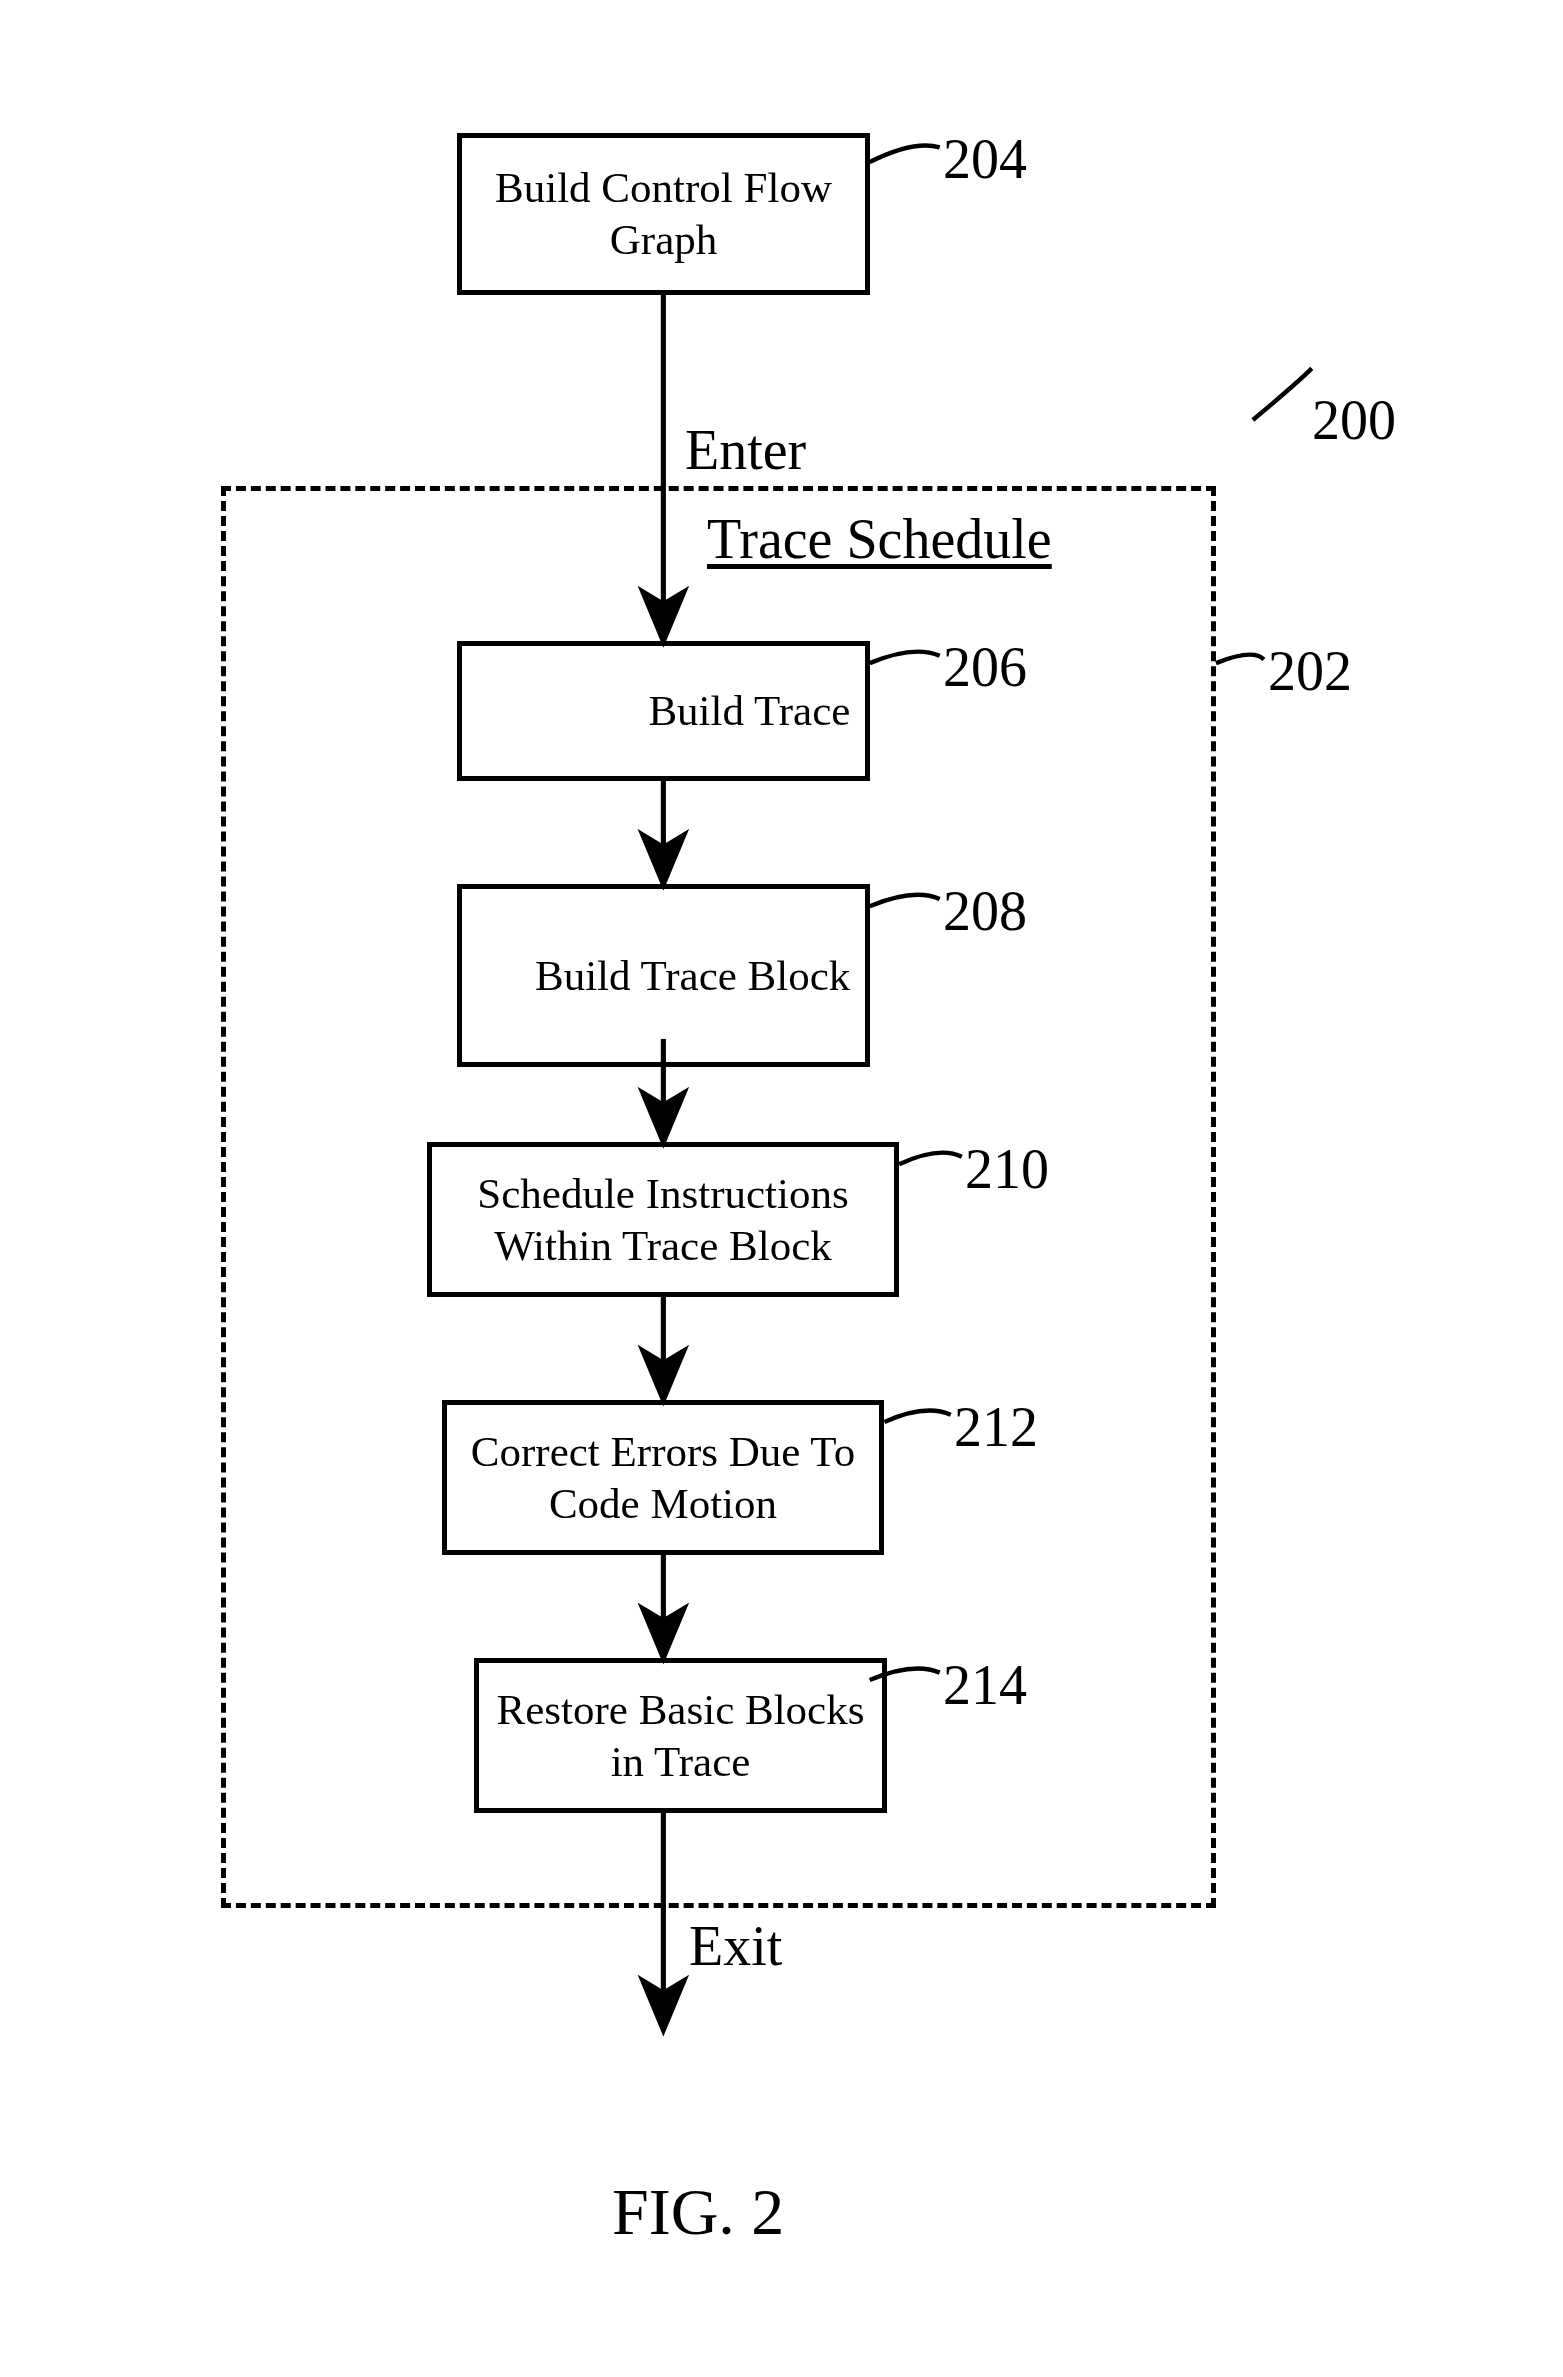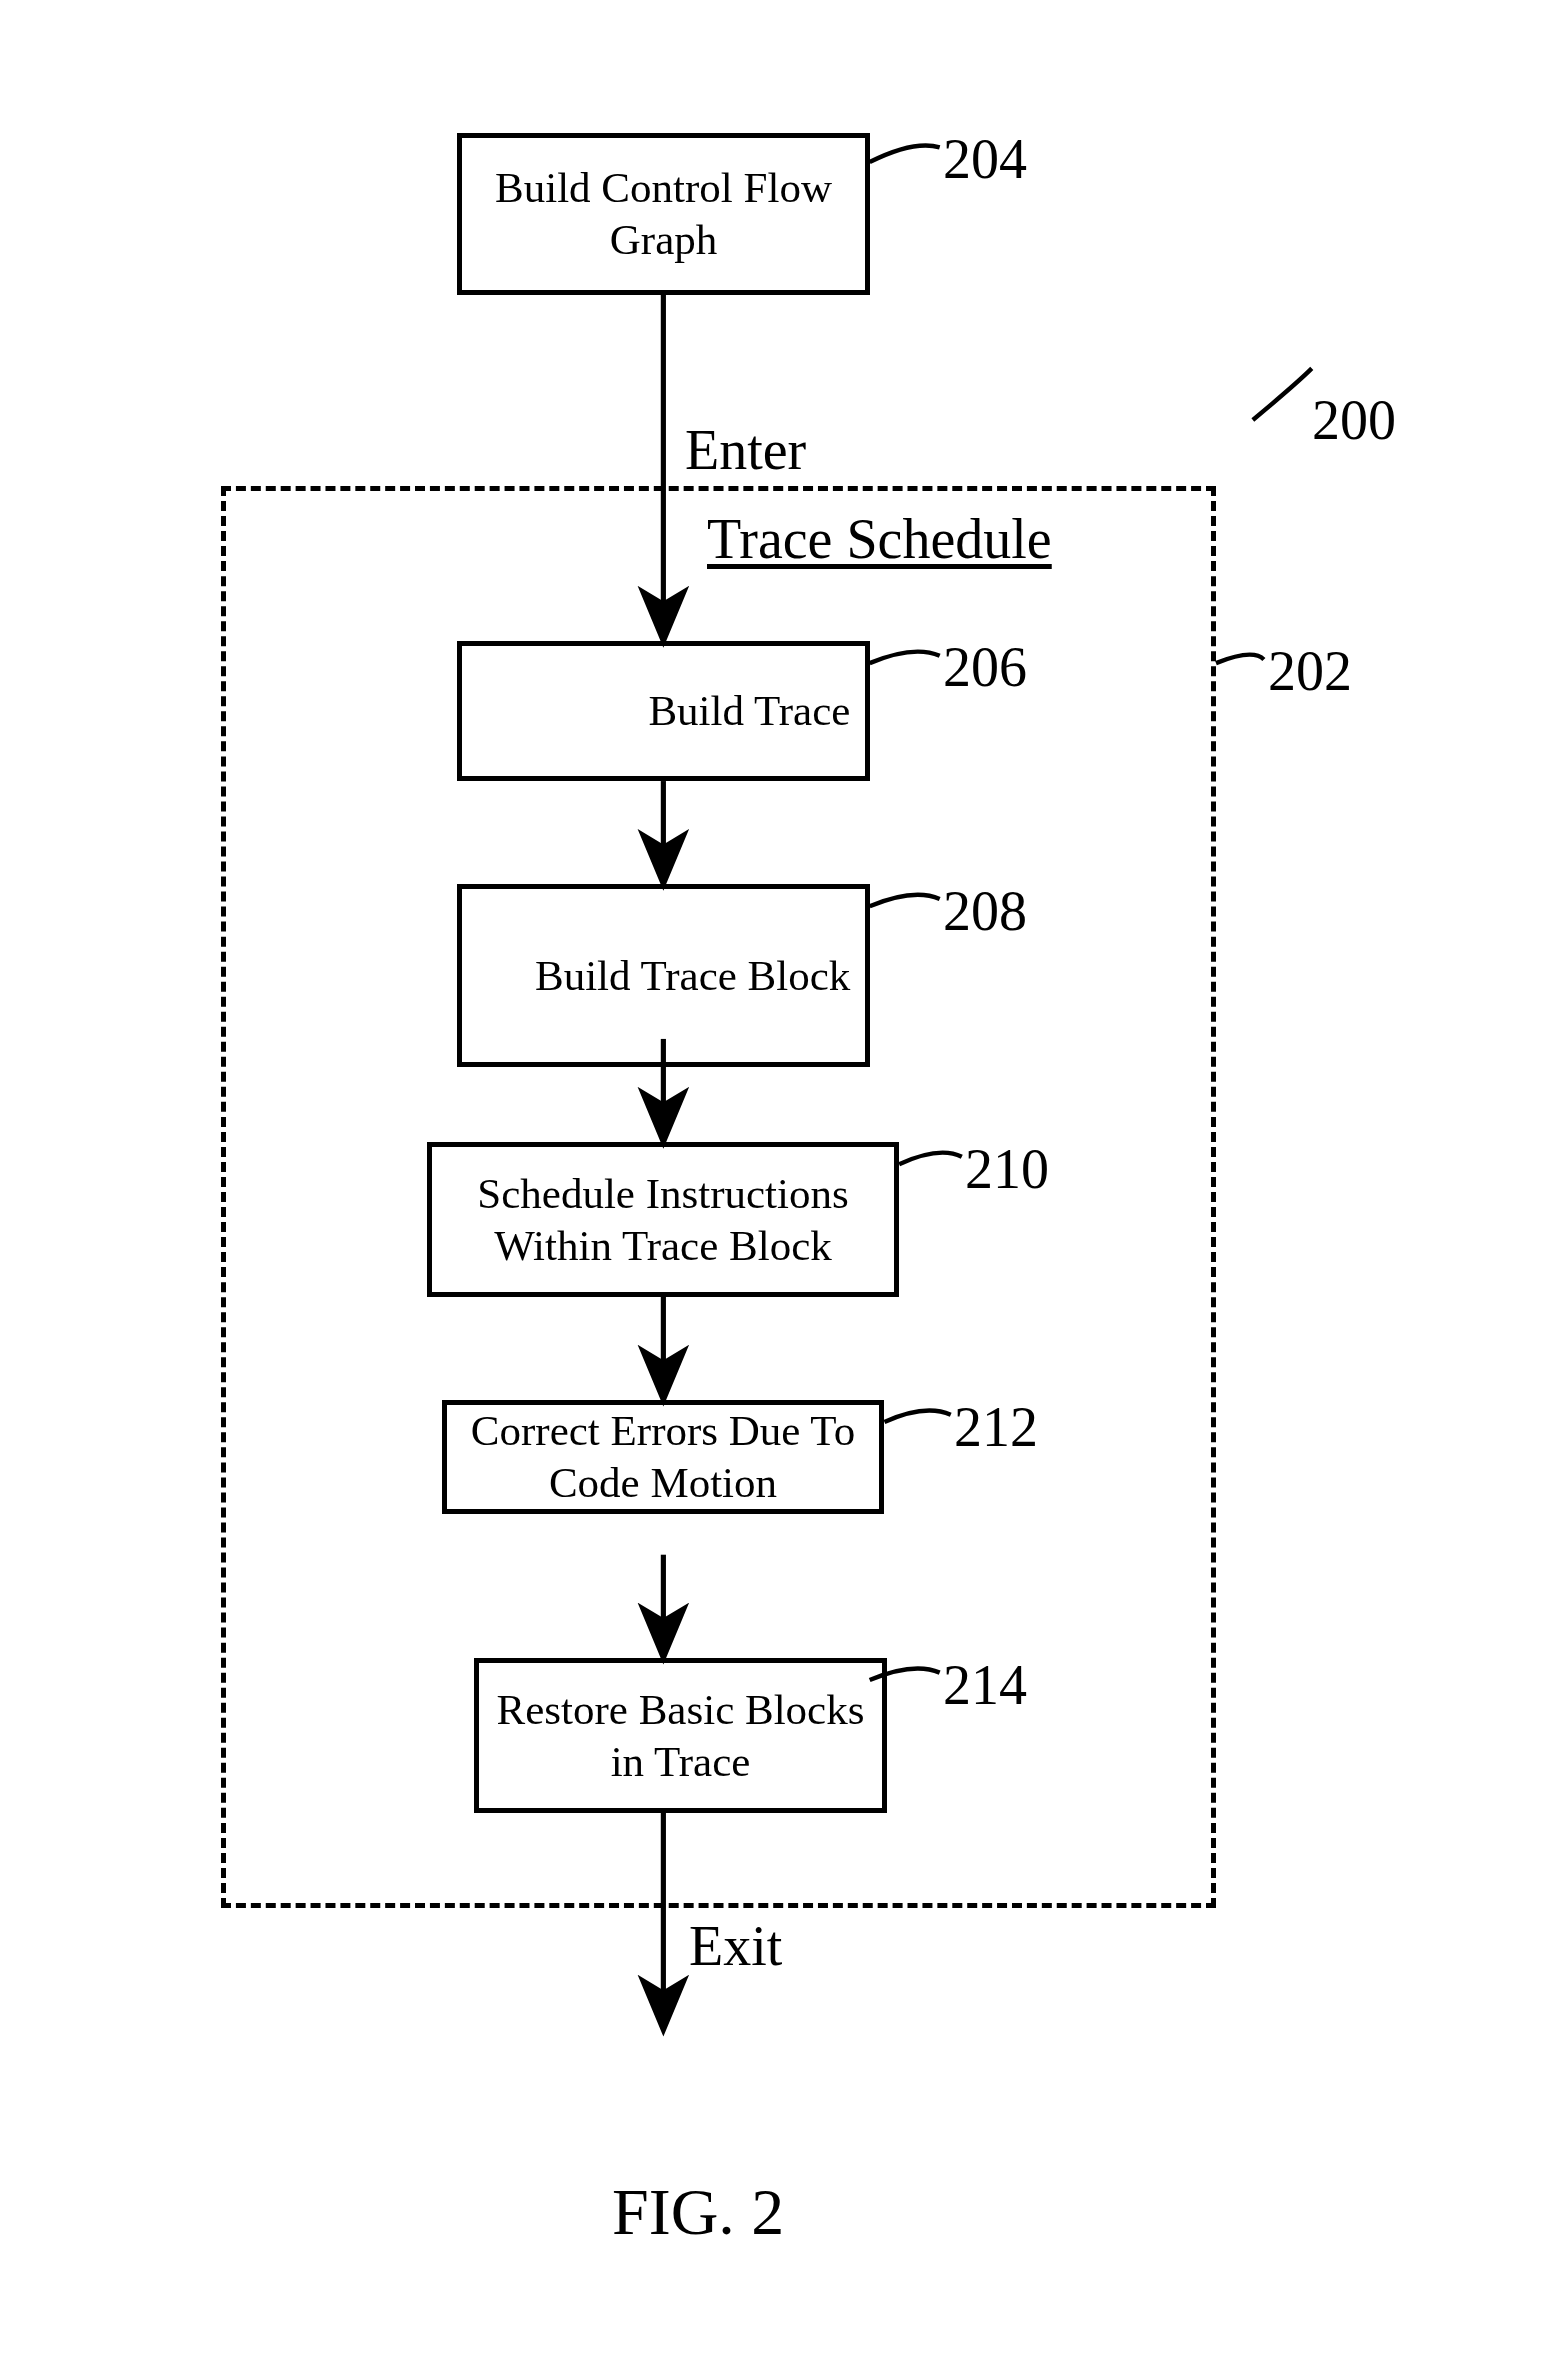--- a/index.html
+++ b/index.html
@@ -64,21 +64,21 @@
 </div>
 
 <div class="box" style="left:457px; top:884px; width:413px; height:183px;">
   <span>Build Trace Block</span>
 </div>
 
 <div class="box" style="left:427px; top:1142px; width:472px; height:155px;">
   <span>Schedule Instructions Within Trace Block</span>
 </div>
 
-<div class="box" style="left:442px; top:1400px; width:442px; height:114px;">
+<div class="box" style="left:442px; top:1400px; width:442px; height:155px;">
   <span>Correct Errors Due To Code Motion</span>
 </div>
 
 <div class="box" style="left:474px; top:1658px; width:413px; height:155px;">
   <span>Restore Basic Blocks in Trace</span>
 </div>
 
 <div class="label title-underline" style="left:707px; top:509px;">Trace Schedule</div>
 
 <div class="label" style="left:685px; top:420px;">Enter</div>

